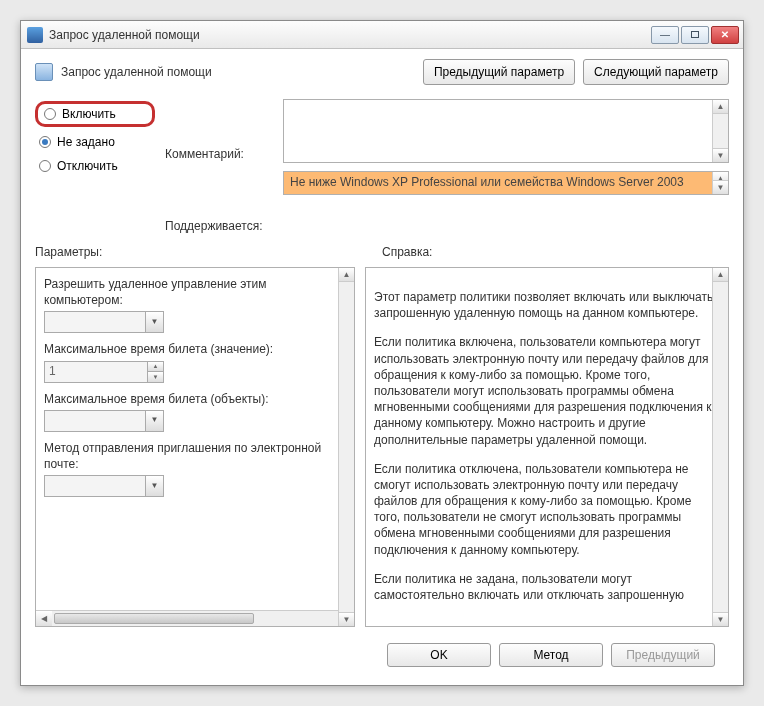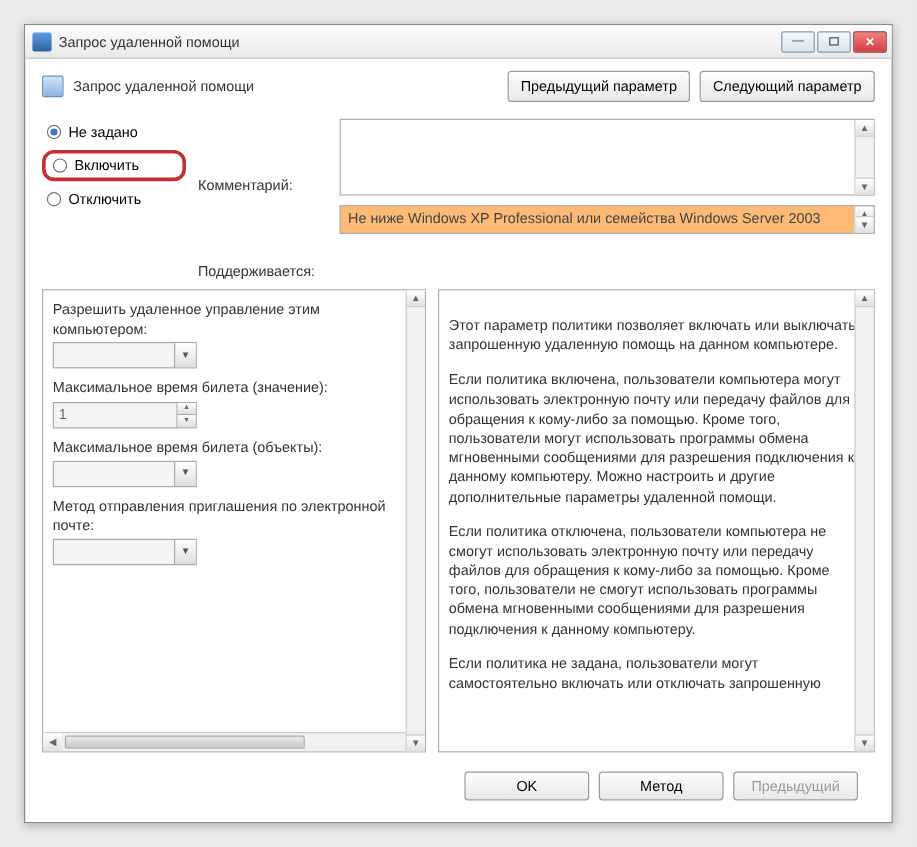--- a/index.html
+++ b/index.html
@@ -76,27 +76,27 @@
     <div class="content">
       <div class="header">
         <div class="hicon"></div>
         <div class="htitle">Запрос удаленной помощи</div>
         <button class="navbtn">Предыдущий параметр</button>
         <button class="navbtn">Следующий параметр</button>
       </div>
 
       <div class="row1">
         <div class="radiocol">
+          <label class="radioitem hl">
+            <span class="radio"></span>
+            <span>Включить</span>
+          </label>
           <label class="radioitem">
             <span class="radio sel"></span>
             <span>Не задано</span>
-          </label>
-          <label class="radioitem hl">
-            <span class="radio"></span>
-            <span>Включить</span>
           </label>
           <label class="radioitem">
             <span class="radio"></span>
             <span>Отключить</span>
           </label>
         </div>
 
         <div class="midcol">
           <div class="field">
             <div class="flabel">Комментарий:</div>
@@ -113,20 +113,24 @@
               <span>Не ниже Windows XP Professional или семейства Windows Server 2003</span>
               <div class="vscroll">
                 <div class="arrow">▲</div>
                 <div class="arrow bot">▼</div>
               </div>
             </div>
           </div>
         </div>
       </div>
 
+      <div class="labels2">
+        <div class="l">Параметры:</div>
+        <div class="l">Справка:</div>
+      </div>
 
       <div class="panes">
         <div class="pane left">
           <div class="paneinner">
             <div class="formrow">
               <div class="formlabel">Разрешить удаленное управление этим компьютером:</div>
               <div class="combo">
                   <span class="cbtn">▼</span>
                 </div>
             </div>

